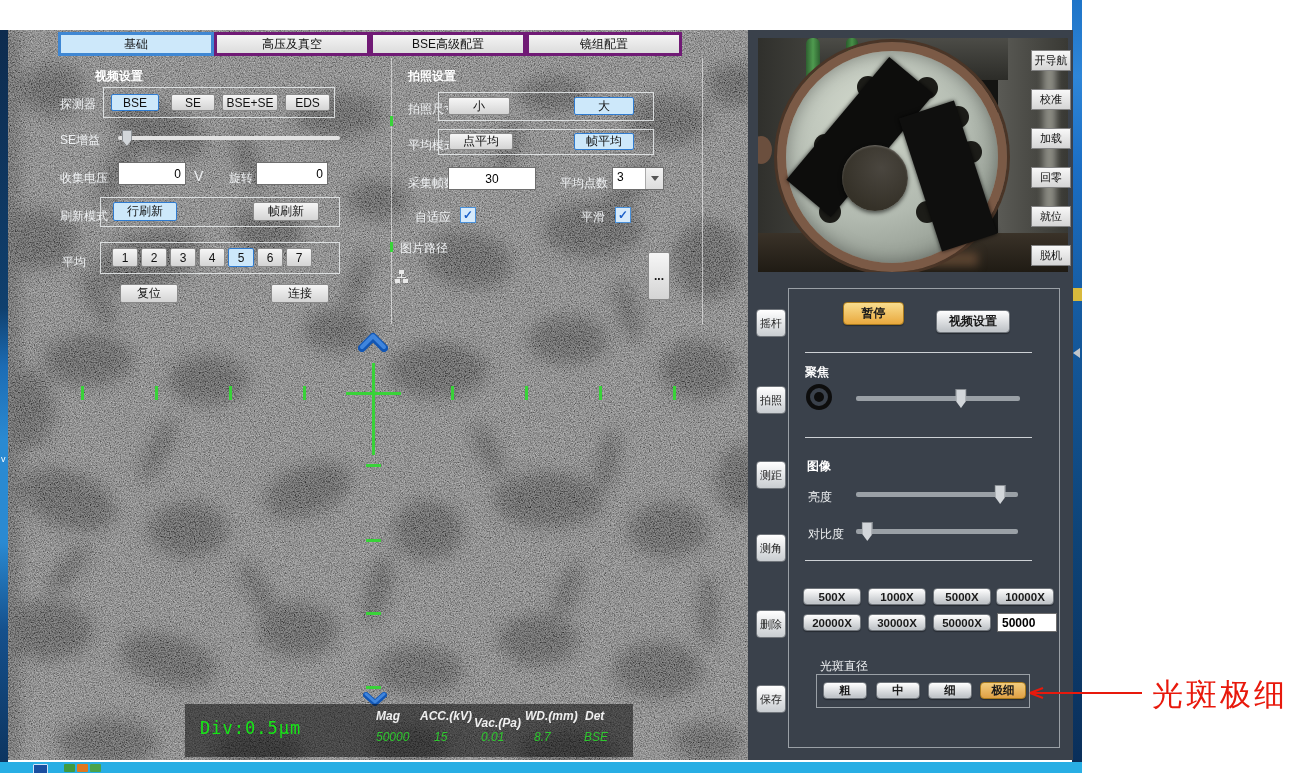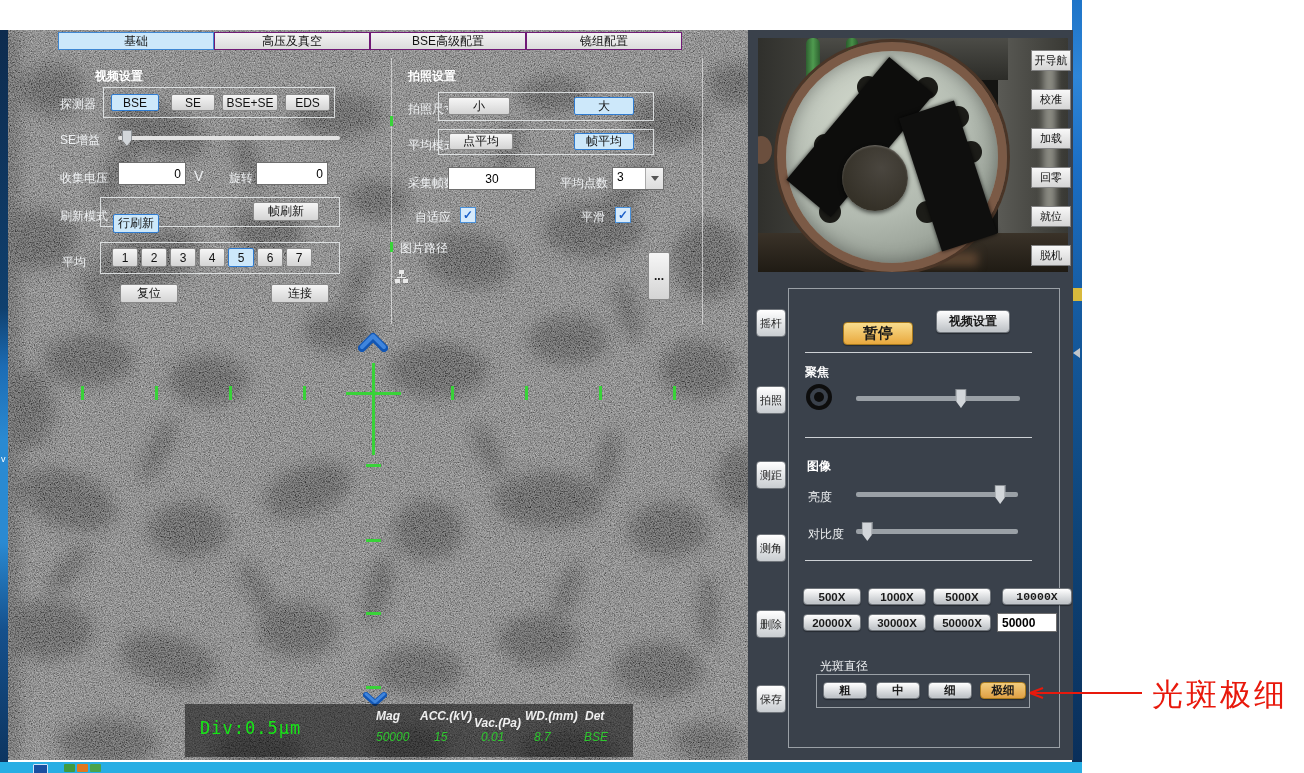--- a/index.html
+++ b/index.html
@@ -23,22 +23,22 @@
     background:linear-gradient(#1e74c8 0%,#2e86d8 10%,#1b6ec4 22%,#155a9e 42%,#0e4478 70%,#0a2f5a 100%);}
   .desk-right .notch{position:absolute;left:0;top:288px;width:10px;height:13px;background:#d8b93c;}
   .desk-right .arrow{position:absolute;left:1px;top:348px;width:0;height:0;
     border-top:5px solid transparent;border-bottom:5px solid transparent;border-right:7px solid #c2c6ca;}
   .taskbar{position:absolute;left:0;top:762px;width:1082px;height:11px;background:#28aee4;}
   .tb-ico{position:absolute;top:2px;height:8px;border-radius:1px;}
   
   .viewport{position:absolute;left:8px;top:30px;width:740px;height:730px;overflow:hidden;background:#8f8f8f;}
   .viewport svg.noise{position:absolute;left:0;top:0;}
   
-  .tab{position:absolute;top:2px;height:18px;width:156px;display:flex;align-items:center;justify-content:center;
-       font-size:12px;color:#111;background:linear-gradient(#f4f4f4,#dcdcdc);border:1px solid #701a75;
+  .tab{position:absolute;top:2px;height:24px;width:156px;display:flex;align-items:center;justify-content:center;
+       font-size:12px;color:#111;background:linear-gradient(#f4f4f4,#dcdcdc);border:3px solid #701a75;
        box-sizing:border-box;}
   .tab.sel{background:#cde8fa;border-color:#3f87d3;}
   
   .lbl{position:absolute;color:#eef0f2;font-size:12px;white-space:nowrap;}
   .hdr{font-weight:bold;color:#ffffff;}
   .wbtn{position:absolute;display:flex;align-items:center;justify-content:center;font-size:12px;color:#111;
         background:linear-gradient(#f6f6f6,#d4d4d4);border:1px solid #8a8a8a;border-radius:2px;
         box-sizing:border-box;white-space:nowrap;cursor:default;}
   .wbtn.sel{background:#cde8fa;border-color:#2f7bd0;}
   .grp{position:absolute;border:1px solid rgba(235,238,240,.85);box-sizing:border-box;}
@@ -210,21 +210,21 @@
     </div>
 
     <div class="lbl" style="left:52px;top:140px;">收集电压</div>
     <input class="inp" style="left: 110px; top: 132px; width: 68px; height: 23px; text-align: right;" value="0">
     <div class="lbl" style="left:186px;top:138px;font-size:14px;">V</div>
     <div class="lbl" style="left:221px;top:140px;">旋转</div>
     <input class="inp" style="left: 248px; top: 132px; width: 72px; height: 23px; text-align: right;" value="0">
 
     <div class="lbl" style="left:52px;top:178px;">刷新模式</div>
     <div class="grp" style="left:92px;top:167px;width:240px;height:30px;"></div>
-    <div class="wbtn sel" style="left:105px;top:184px;width:46px;height:19px;">行刷新</div>
+    <div class="wbtn sel" style="left:105px;top:172px;width:64px;height:19px;">行刷新</div>
     <div class="wbtn" style="left:245px;top:172px;width:66px;height:19px;">帧刷新</div>
 
     <div class="lbl" style="left:54px;top:224px;">平均</div>
     <div class="grp" style="left:92px;top:212px;width:240px;height:32px;"></div>
     <div class="wbtn" style="left:104px;top:218px;width:26px;height:19px;">1</div>
     <div class="wbtn" style="left:133px;top:218px;width:26px;height:19px;">2</div>
     <div class="wbtn" style="left:162px;top:218px;width:26px;height:19px;">3</div>
     <div class="wbtn" style="left:191px;top:218px;width:26px;height:19px;">4</div>
     <div class="wbtn sel" style="left:220px;top:218px;width:26px;height:19px;">5</div>
     <div class="wbtn" style="left:249px;top:218px;width:26px;height:19px;">6</div>
@@ -356,21 +356,21 @@
     <div class="navbtn" style="top:215px;">脱机</div>
 
     <div class="toolbtn" style="top:279px;">摇杆</div>
     <div class="toolbtn" style="top:356px;">拍照</div>
     <div class="toolbtn" style="top:431px;">测距</div>
     <div class="toolbtn" style="top:504px;">测角</div>
     <div class="toolbtn" style="top:580px;">删除</div>
     <div class="toolbtn" style="top:655px;">保存</div>
 
     <div class="cpanel"></div>
-    <div class="gbtn gold" style="left:95px;top:292px;width:70px;height:23px;font-size:15px;">暂停</div>
+    <div class="gbtn gold" style="left:95px;top:272px;width:61px;height:23px;font-size:12px;">暂停</div>
     <div class="gbtn" style="left:188px;top:280px;width:74px;height:23px;font-size:12px;">视频设置</div>
     <div class="dvd" style="left:57px;top:322px;width:227px;"></div>
 
     <div class="lbl hdr" style="left:57px;top:334px;">聚焦</div>
     <div class="target" style="left:58px;top:354px;">
         <i></i>
       </div>
     <div class="track" style="left:108px;top:366px;width:164px;height:5px;">
       <div class="thumb" style="left: 64%;"></div>
     </div>
@@ -383,21 +383,21 @@
     </div>
     <div class="lbl" style="left:60px;top:496px;">对比度</div>
     <div class="track" style="left:108px;top:499px;width:162px;height:5px;">
       <div class="thumb" style="left: 7%;"></div>
     </div>
     <div class="dvd" style="left:57px;top:530px;width:227px;"></div>
 
     <div class="gbtn" style="left:55px;top:558px;width:58px;height:17px;">500X</div>
     <div class="gbtn" style="left:120px;top:558px;width:58px;height:17px;">1000X</div>
     <div class="gbtn" style="left:185px;top:558px;width:58px;height:17px;">5000X</div>
-    <div class="gbtn" style="left:254px;top:558px;width:70px;height:17px;font-family:Liberation Mono, monospace;">10000X</div>
+    <div class="gbtn" style="left:248px;top:558px;width:58px;height:17px;">10000X</div>
     <div class="gbtn" style="left:55px;top:584px;width:58px;height:17px;">20000X</div>
     <div class="gbtn" style="left:120px;top:584px;width:58px;height:17px;">30000X</div>
     <div class="gbtn" style="left:185px;top:584px;width:58px;height:17px;">50000X</div>
     <input class="inp" style="left: 249px; top: 583px; width: 60px; height: 19px; font-weight: bold;" value="50000">
 
     <div class="lbl" style="left:72px;top:628px;">光斑直径</div>
     <div class="grp" style="left:68px;top:644px;width:214px;height:34px;border-color:#9aa0a6;"></div>
     <div class="gbtn" style="left:75px;top:652px;width:44px;height:17px;">粗</div>
     <div class="gbtn" style="left:128px;top:652px;width:44px;height:17px;">中</div>
     <div class="gbtn" style="left:180px;top:652px;width:44px;height:17px;">细</div>

